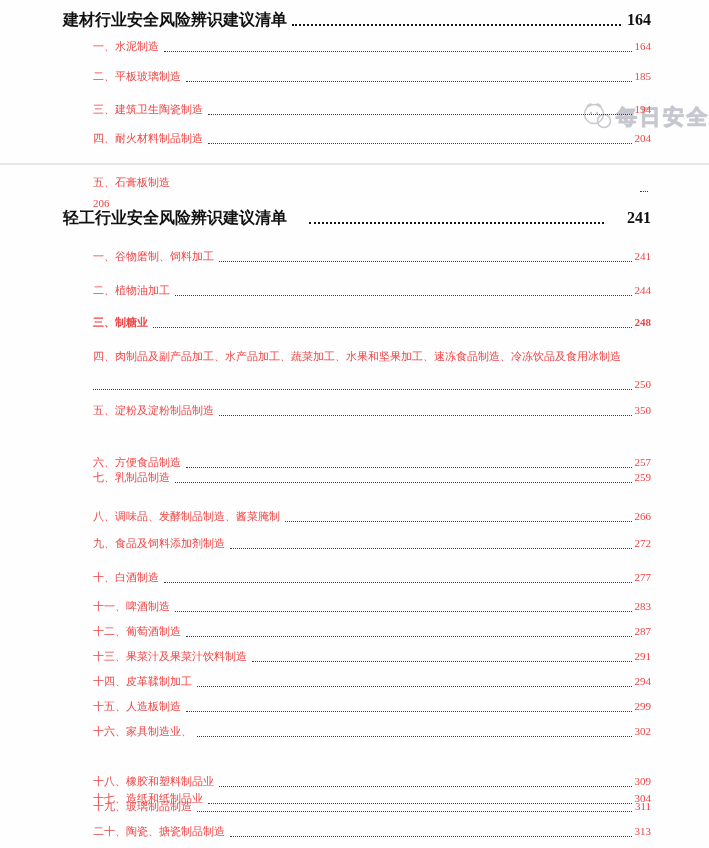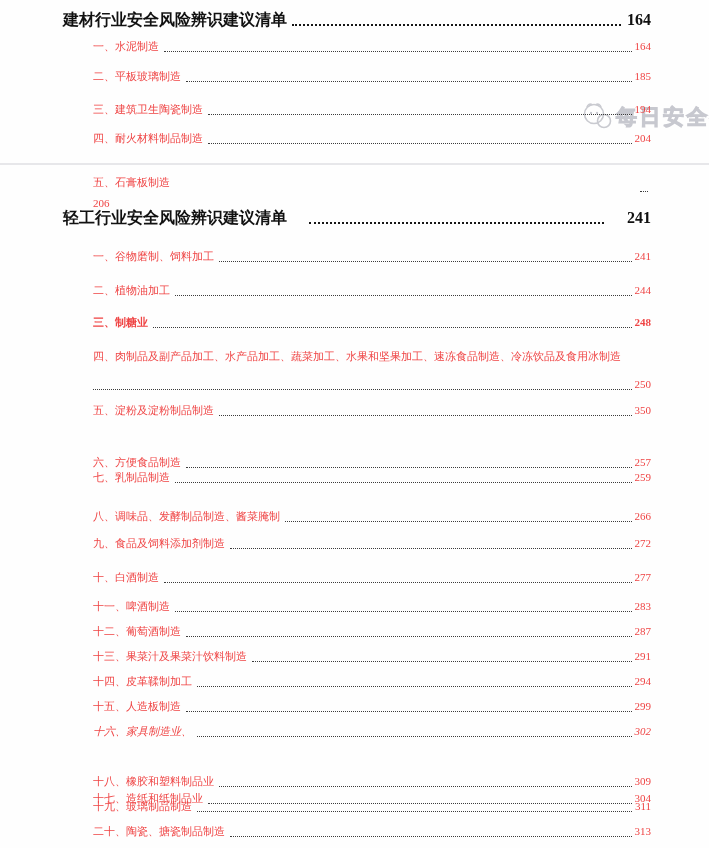--- a/index.html
+++ b/index.html
@@ -217,21 +217,21 @@
       <div class="row item" style="top: 673px;">
     <span class="title">十四、皮革鞣制加工</span>
     <span class="leader"></span>
     <span class="pagenum">294</span>
   </div>
       <div class="row item" style="top: 698px; justify-content: center;">
     <span class="title">十五、人造板制造</span>
     <span class="leader"></span>
     <span class="pagenum">299</span>
   </div>
-      <div class="row item" style="top: 723px; font-style: italic;">
+      <div class="row item" style="top: 723px;">
     <span class="title">十六、家具制造业、</span>
     <span class="leader"></span>
     <span class="pagenum">302</span>
   </div>
       <div class="row item" style="top: 748px; margin-top: 42px;">
     <span class="title">十七、造纸和纸制品业</span>
     <span class="leader"></span>
     <span class="pagenum">304</span>
   </div>
       <div class="row item" style="top: 773px;">

